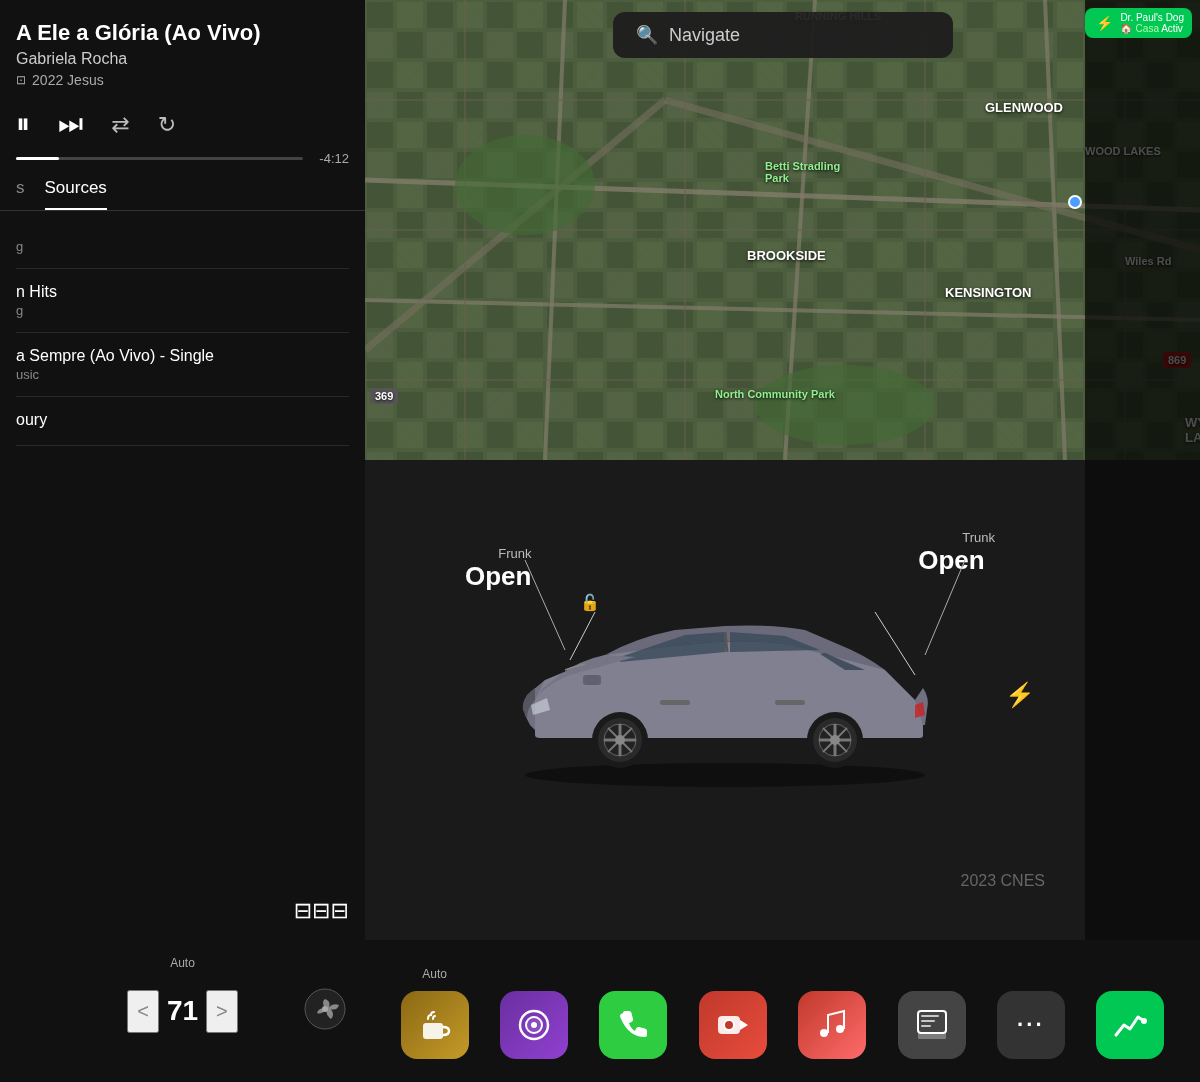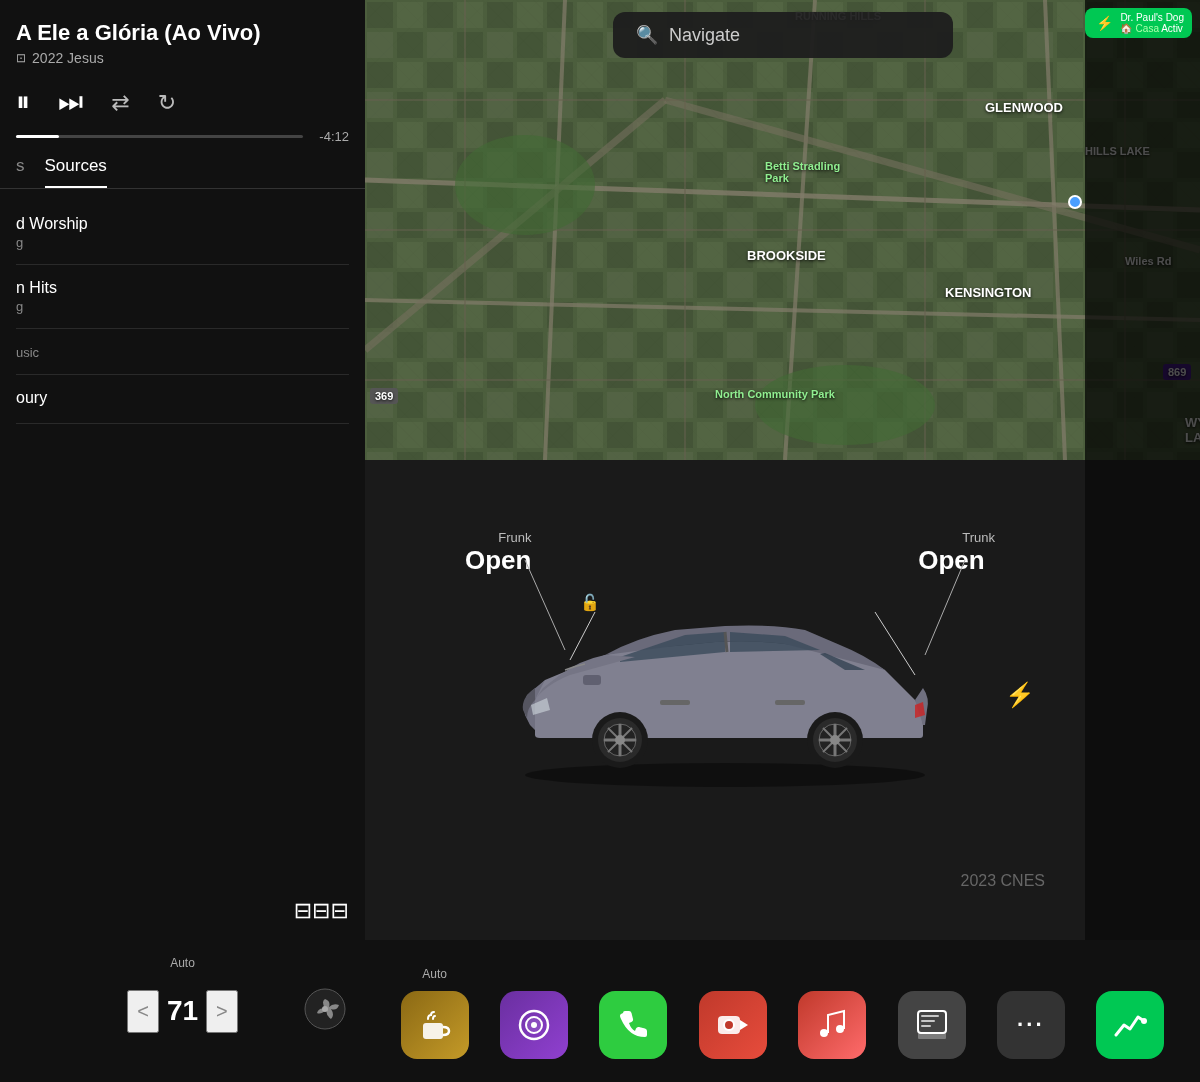--- a/index.html
+++ b/index.html
@@ -328,20 +328,21 @@
       font-size: 12px;
       color: #aaa;
     }
   </style>
 </head>
 <body>
 
 <div class="left-panel">
   <div class="now-playing">
     <div class="song-title">A Ele a Glória (Ao Vivo)</div>
+    <div class="artist-name">Gabriela Rocha</div>
     <div class="album-name">
       <span class="album-icon">⊡</span>
       <span>2022 Jesus</span>
     </div>
   </div>
 
   <div class="controls">
     <button class="ctrl-btn">⏸</button>
     <button class="ctrl-btn">⏭</button>
     <button class="ctrl-btn small">⇄</button>
@@ -355,28 +356,28 @@
     <span class="time-remaining">-4:12</span>
   </div>
 
   <div class="tabs-row">
     <div class="tab-item">s</div>
     <div class="tab-item active">Sources</div>
   </div>
 
   <div class="playlist-area">
     <div class="playlist-item">
-      <div class="playlist-item-title">d Worship</div>
       <div class="playlist-item-sub">g</div>
     </div>
     <div class="playlist-item">
       <div class="playlist-item-title">n Hits</div>
       <div class="playlist-item-sub">g</div>
     </div>
     <div class="playlist-item">
+      <div class="playlist-item-title">a Sempre (Ao Vivo) - Single</div>
       <div class="playlist-item-sub">usic</div>
     </div>
     <div class="playlist-item">
       <div class="playlist-item-title">oury</div>
       <div class="playlist-item-sub"></div>
     </div>
   </div>
 
   <button class="equalizer-btn">⊟⊟⊟</button>
 </div>
@@ -423,46 +424,46 @@
       <circle cx="1040" cy="200" r="8" fill="#4a9fff" stroke="#fff" stroke-width="2"></circle>
     </svg>
 
     <div class="map-search">
       <span class="map-search-icon">🔍</span>
       <span class="map-search-text">Navigate</span>
     </div>
 
     <div class="map-label" style="left:430px;top:10px;">RUNNING HILLS</div>
     <div class="map-label large" style="left:620px;top:100px;">GLENWOOD</div>
-    <div class="map-label" style="left:720px;top:145px;">HILLS LAKE</div>
+    <div class="map-label" style="left:720px;top:145px;">WOOD LAKES</div>
     <div class="map-label green" style="left:400px;top:160px;">Betti Stradling<br>Park</div>
 
     <div class="map-label large" style="left:370px;top:248px;margin-left:12px;">BROOKSIDE</div>
     <div class="map-label" style="left:760px;top:255px;">Wiles Rd</div>
     <div class="map-label large" style="left:580px;top:285px;">KENSINGTON</div>
     <div class="map-label green" style="left:350px;top:388px;">North Community Park</div>
     <div class="map-label large" style="left:820px;top:415px;">WYNDHAM<br>LAKES</div>
     <div class="map-label" style="left:5px;top:388px;background:#555;padding:2px 5px;border-radius:3px;">369</div>
-    <div class="map-label" style="left:798px;top:364px;background:#4c1d95;padding:2px 5px;border-radius:3px;">869</div>
+    <div class="map-label" style="left:798px;top:352px;background:#b91c1c;padding:2px 5px;border-radius:3px;">869</div>
 
     <div class="charging-badge">
       <span style="font-size:14px;background:#00c853;border-radius:3px;padding:1px 3px;">⚡</span>
       <span style="font-size:10px;">Dr. Paul's Dog<br><span style="color:#aaffaa;">🏠 Casa</span> Activ</span>
     </div>
 
     <div style="position:absolute;top:195px;right:118px;width:14px;height:14px;background:#4a9fff;border-radius:50%;border:2px solid #fff;"></div>
   </div>
 </div>
 
 <div class="car-status">
 
   <div class="car-container">
 
     <div style="position:absolute;left:60px;top:20px;text-align:right;">
-      <div style="font-size:13px;color:#bbb;">Frunk</div>
+      <div style="font-size:13px;color:#bbb;margin-top:16px;">Frunk</div>
       <div style="font-size:26px;font-weight:700;color:#fff;">Open</div>
     </div>
 
     <div style="position:absolute;right:50px;top:20px;">
       <div style="font-size:13px;color:#bbb;margin-left:44px;">Trunk</div>
       <div style="font-size:26px;font-weight:700;color:#fff;">Open</div>
     </div>
 
     <div style="position:absolute;top:60px;left:50%;transform:translateX(-50%);width:500px;">
       <svg viewBox="0 0 500 220" width="500" height="220">

